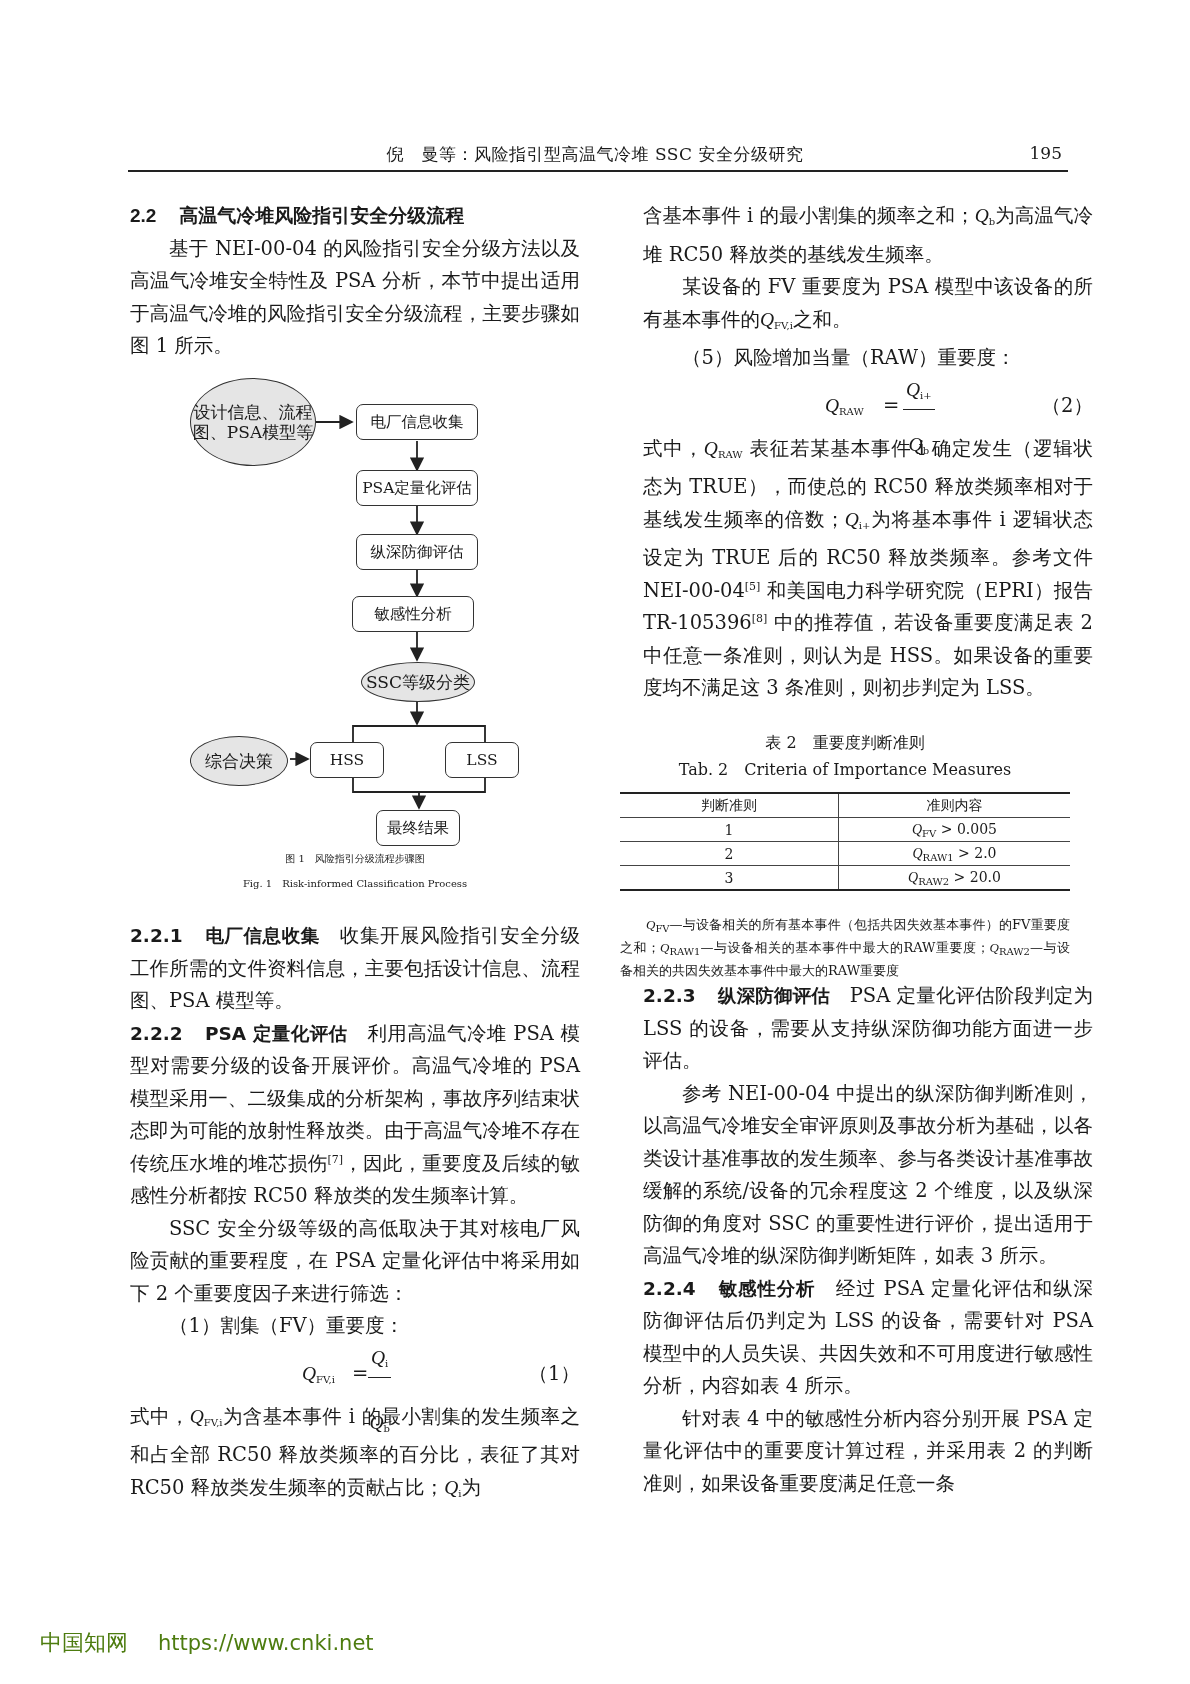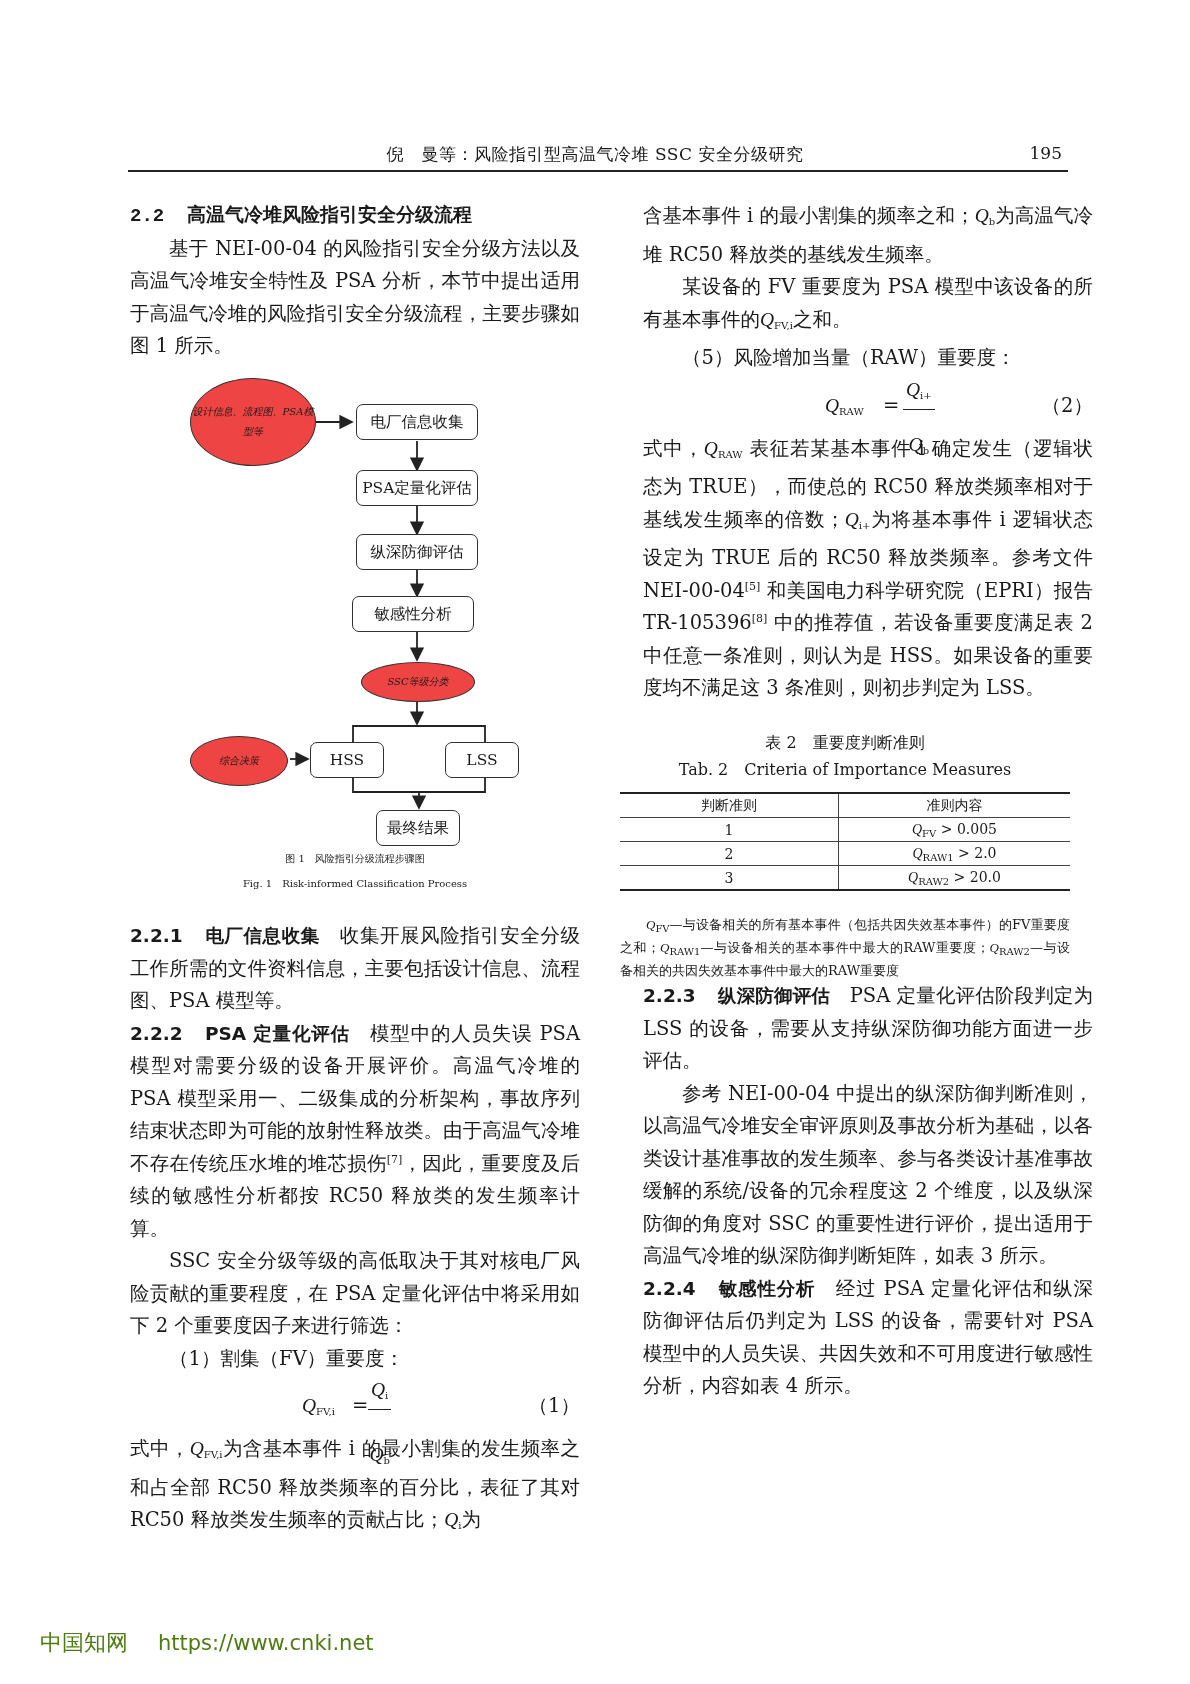--- a/index.html
+++ b/index.html
@@ -8,42 +8,42 @@
   .abs { position:absolute; }
   .header-title { left:0; width:1190px; top:143px; text-align:center; font-size:17px; letter-spacing:0.5px; }
   .page-num { right:128px; top:143px; font-size:17px; }
   .header-rule { left:128px; width:940px; top:170px; height:2px; background:#222; }
 
   .col { position:absolute; width:450px; font-size:19.5px; line-height:32.5px; text-align:justify; }
   .col-left { left:130px; top:200px; }
   .col-right { left:620px; top:200px;margin-left:23px; }
   .p { margin:0; }
   .indent { text-indent:2em; }
-  .h2 { font-family:Liberation Mono, monospace; font-weight:bold; font-size:19px; margin:0; }
+  .h2 { font-family:Liberation Sans, sans-serif; font-weight:bold; font-size:19px; margin:0; }
   .h3 { font-family:"DejaVu Sans","Liberation Sans",sans-serif; font-weight:bold; font-size:18.5px; }
   .num { margin-right:1.2em; }
   sup { font-size:11px; line-height:0; }
   .q { font-style:italic; font-family:"Liberation Serif",serif; }
   .qsub { font-size:10px; font-style:normal; vertical-align:-3px; }
 
   .formula { position:relative; height:58px; }
   .frac { position:absolute; display:inline-flex; flex-direction:column; align-items:center; top:2px; }
   .frac .top { border-bottom:1px solid #222; padding:0 3px; line-height:26px; }
   .frac .bot { line-height:26px; }
   .flhs { position:absolute; top:15px; }
   .feq { position:absolute; top:15px; }
   .fnum { position:absolute; right:0; top:15px; }
 
   
   .flow { position:absolute; left:190px; top:378px; width:340px; height:470px; }
   .flow svg { position:absolute; left:0; top:0; }
   .fbox { position:absolute; border:1.6px solid #333; border-radius:7px; background:#fff;
           font-size:15.5px; text-align:center; line-height:34px; height:34px; }
-  .fell { position:absolute; border:1.6px solid #333; border-radius:50%; background:#ef4444;
-          font-size:10px; text-align:center; display:flex; align-items:center; justify-content:center; line-height:20px;font-style:italic; }
+  .fell { position:absolute; border:1.6px solid #333; border-radius:50%; background:#e5e5e5;
+          font-size:17px; text-align:center; display:flex; align-items:center; justify-content:center; line-height:20px; }
   .fig-cap { position:absolute; left:130px; width:450px; text-align:center; font-size:10px; }
 
   
   .tab-cap { position:absolute; left:620px; width:450px; text-align:center; font-size:16px; }
   table.crit { position:absolute; left:620px; top:792px; width:450px; border-collapse:collapse; font-size:14px; }
   table.crit th, table.crit td { text-align:center; height:23px; padding:0; font-weight:normal; }
   table.crit thead tr { border-top:2px solid #222; border-bottom:1px solid #444; }
   table.crit tbody tr { border-bottom:1px solid #444; }
   table.crit tbody tr:last-child { border-bottom:2px solid #222; }
   table.crit td:first-child, table.crit th:first-child { border-right:1px solid #444; width:218px; }
@@ -96,21 +96,21 @@
   <div class="fbox" style="left:186px;top:432px;width:82px;">最终结果</div>
 </div>
 <div class="fig-cap" style="top:852px;">图 1　风险指引分级流程步骤图</div>
 <div class="fig-cap" style="top:877px;">Fig. 1　Risk-informed Classification Process</div>
 
 <div class="col col-left" style="top:920px;">
   <p class="p">
     <span class="h3"><span class="num">2.2.1</span><span>电厂信息收集</span></span>　<span>收集开展风险指引安全分级工作所需的文件资料信息，主要包括设计信息、流程图、PSA 模型等。</span>
   </p>
   <p class="p">
-    <span class="h3"><span class="num">2.2.2</span><span>PSA 定量化评估</span></span>　<span>模型中的人员失误 PSA 模型对需要分级的设备开展评价。高温气冷堆的 PSA 模型采用一、二级集成的分析架构，事故序列结束状态即为可能的放射性释放类。由于高温气冷堆不存在传统压水堆的堆芯损伤</span><sup>[7]</sup><span>，因此，重要度及后续的敏感性分析都按 RC50 释放类的发生频率计算。</span>
+    <span class="h3"><span class="num">2.2.2</span><span>PSA 定量化评估</span></span>　<span>利用高温气冷堆 PSA 模型对需要分级的设备开展评价。高温气冷堆的 PSA 模型采用一、二级集成的分析架构，事故序列结束状态即为可能的放射性释放类。由于高温气冷堆不存在传统压水堆的堆芯损伤</span><sup>[7]</sup><span>，因此，重要度及后续的敏感性分析都按 RC50 释放类的发生频率计算。</span>
   </p>
   <p class="p indent">SSC 安全分级等级的高低取决于其对核电厂风险贡献的重要程度，在 PSA 定量化评估中将采用如下 2 个重要度因子来进行筛选：</p>
   <p class="p indent">（1）割集（FV）重要度：</p>
   <div class="formula">
     <span class="flhs" style="left:172px;"><span class="q">Q</span><span class="qsub">FV,i</span></span>
     <span class="feq" style="left:222px;">=</span>
     <span class="frac" style="left:238px;gap:32px;">
       <span class="top"><span class="q">Q</span><span class="qsub">i</span></span>
       <span class="bot"><span class="q">Q</span><span class="qsub">b</span></span>
     </span>
@@ -162,17 +162,18 @@
 <div class="tab-note"><span class="q">Q</span><span class="qsub">FV</span><span>—与设备相关的所有基本事件（包括共因失效基本事件）的FV重要度之和；</span><span class="q">Q</span><span class="qsub">RAW1</span><span>—与设备相关的基本事件中最大的RAW重要度；</span><span class="q">Q</span><span class="qsub">RAW2</span><span>—与设备相关的共因失效基本事件中最大的RAW重要度</span></div>
 
 <div class="col col-right" style="top:980px;">
   <p class="p">
     <span class="h3"><span class="num">2.2.3</span><span>纵深防御评估</span></span>　<span>PSA 定量化评估阶段判定为 LSS 的设备，需要从支持纵深防御功能方面进一步评估。</span>
   </p>
   <p class="p indent">参考 NEI-00-04 中提出的纵深防御判断准则，以高温气冷堆安全审评原则及事故分析为基础，以各类设计基准事故的发生频率、参与各类设计基准事故缓解的系统/设备的冗余程度这 2 个维度，以及纵深防御的角度对 SSC 的重要性进行评价，提出适用于高温气冷堆的纵深防御判断矩阵，如表 3 所示。</p>
   <p class="p">
     <span class="h3"><span class="num">2.2.4</span><span>敏感性分析</span></span>　<span>经过 PSA 定量化评估和纵深防御评估后仍判定为 LSS 的设备，需要针对 PSA 模型中的人员失误、共因失效和不可用度进行敏感性分析，内容如表 4 所示。</span>
   </p>
+  <p class="p indent">针对表 4 中的敏感性分析内容分别开展 PSA 定量化评估中的重要度计算过程，并采用表 2 的判断准则，如果设备重要度满足任意一条</p>
 </div>
 
 <div class="footer">
   <span>中国知网</span><span class="url">https://www.cnki.net</span>
 </div>
 
 </body></html>

